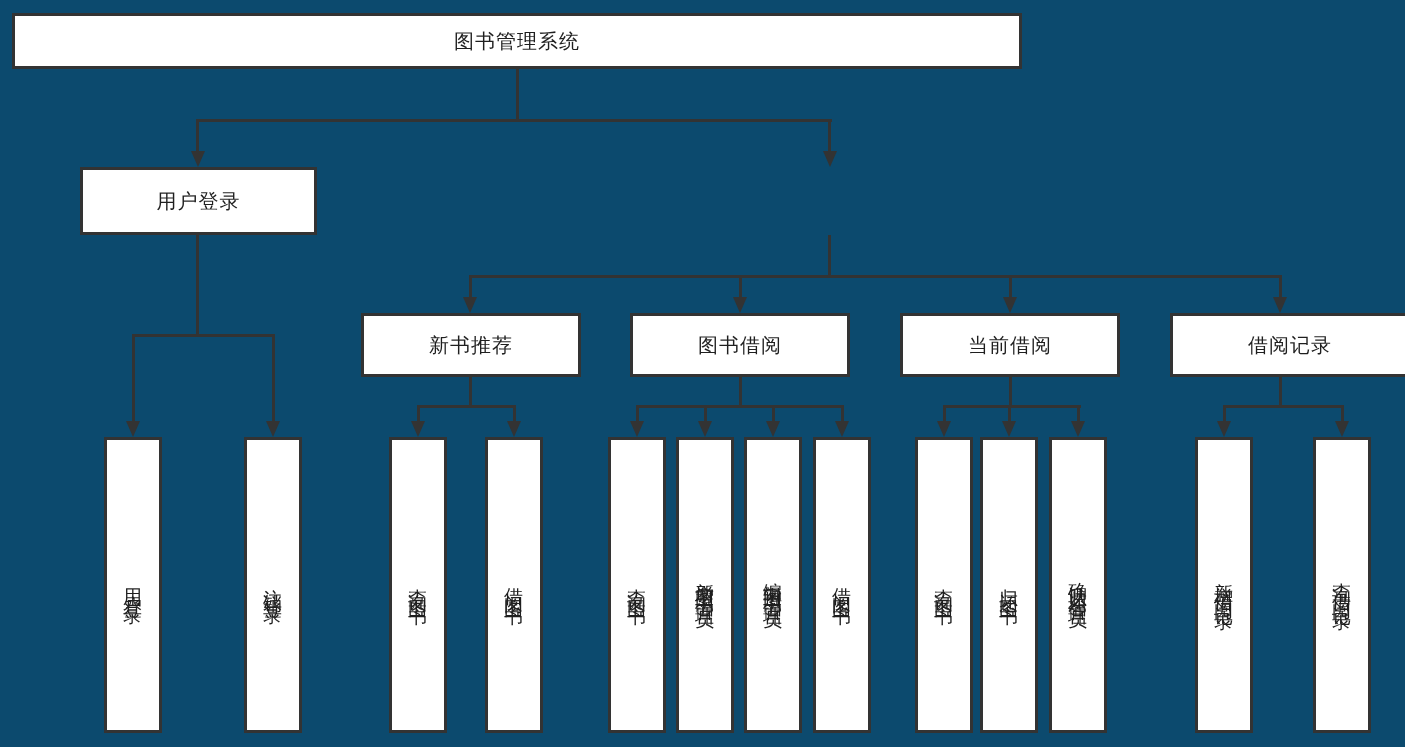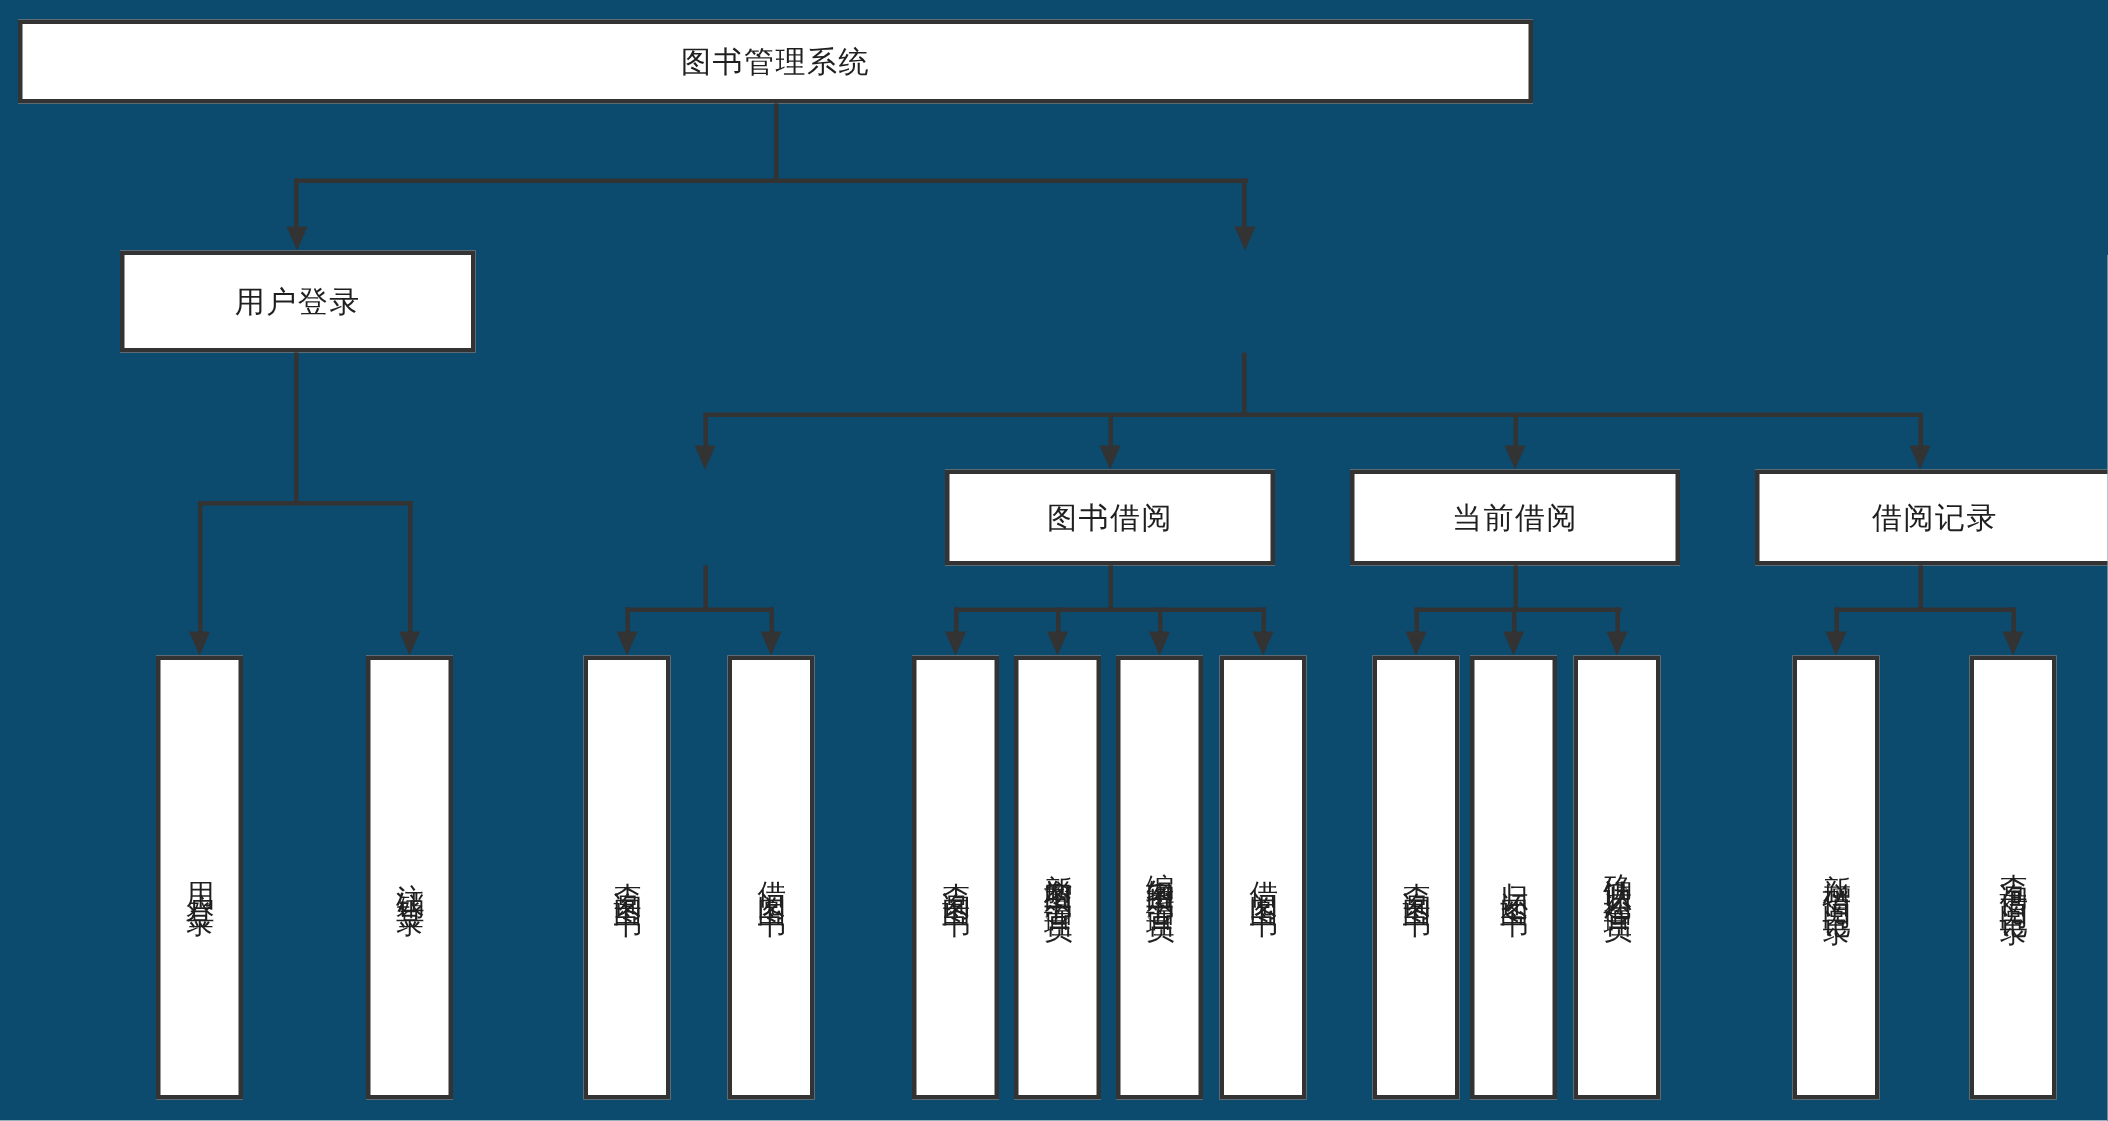--- a/index.html
+++ b/index.html
@@ -81,20 +81,23 @@
   <div class="ln" style="left:469px;top:275px;width:813px;height:3px;"></div>
   <div class="ln" style="left:469px;top:277px;width:3px;height:22px;"></div>
   <div class="ln" style="left:739px;top:277px;width:3px;height:22px;"></div>
   <div class="ln" style="left:1009px;top:277px;width:3px;height:22px;"></div>
   <div class="ln" style="left:1279px;top:277px;width:3px;height:22px;"></div>
   <div class="arr" style="left:463px;top:297px;"></div>
   <div class="arr" style="left:733px;top:297px;"></div>
   <div class="arr" style="left:1003px;top:297px;"></div>
   <div class="arr" style="left:1273px;top:297px;"></div>
 
+  <div class="box h" style="left:361px;top:313px;width:220px;height:64px;">
+    <span>新书推荐</span>
+  </div>
   <div class="box h" style="left:900px;top:313px;width:220px;height:64px;">
     <span>当前借阅</span>
   </div>
   <div class="box h" style="left:630px;top:313px;width:220px;height:64px;">
     <span>图书借阅</span>
   </div>
   <div class="box h" style="left:1170px;top:313px;width:240px;height:64px;">
     <span>借阅记录</span>
   </div>
 

